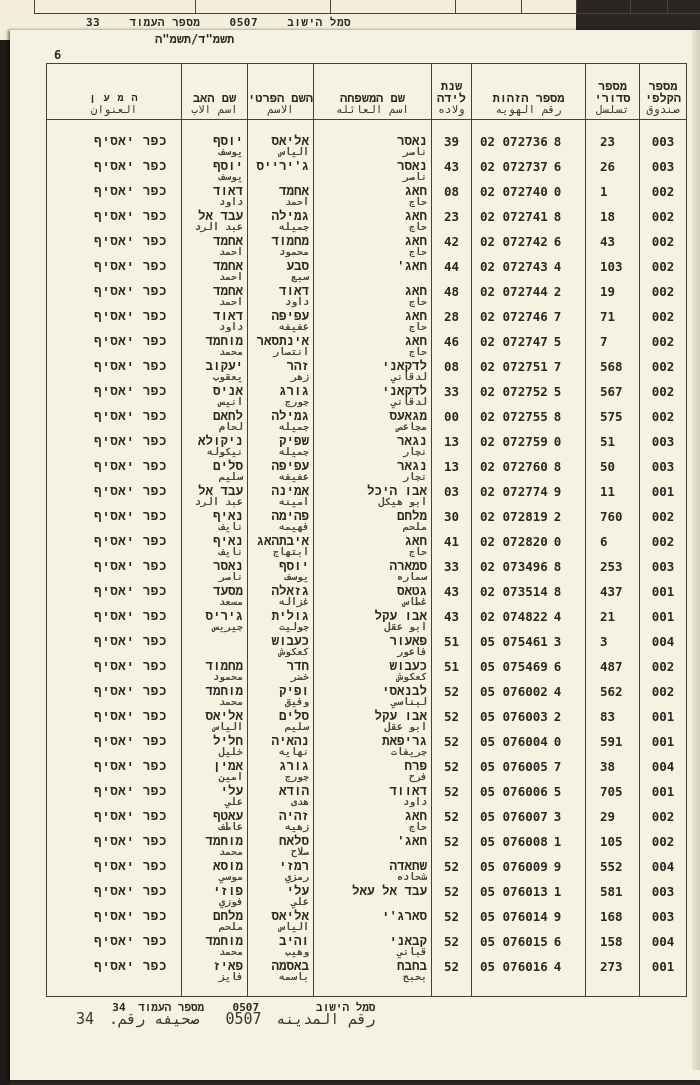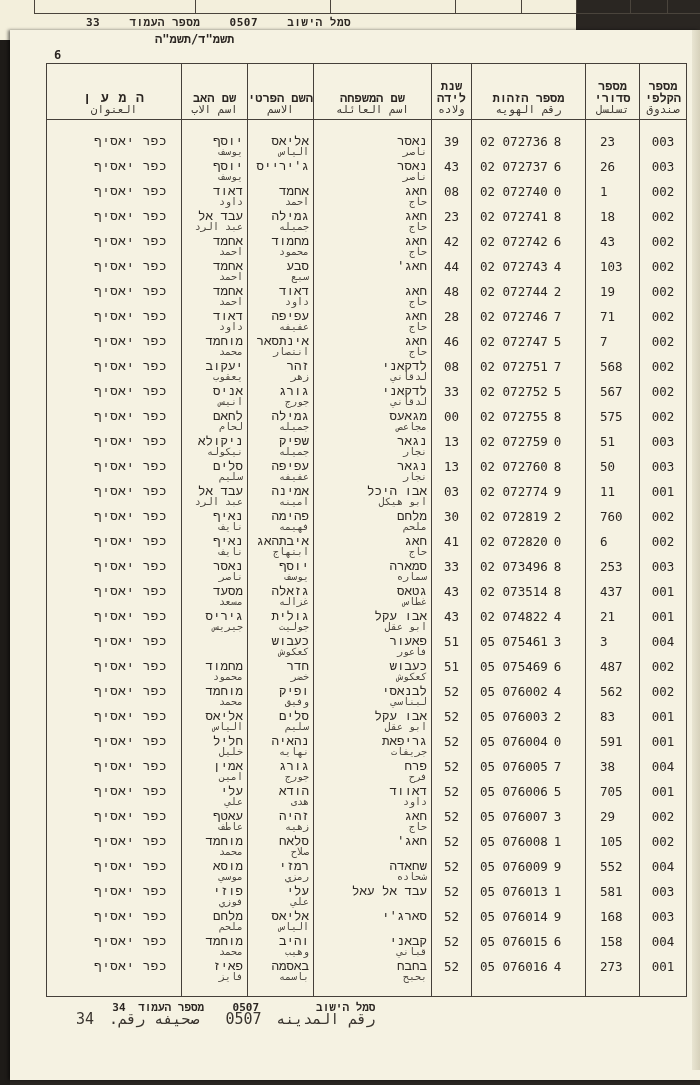--- a/index.html
+++ b/index.html
@@ -46,21 +46,21 @@
       border-left: 1.5px solid #45403a; border-right: 1.5px solid #45403a;
       padding: 0; vertical-align: top;
     }
     table.reg { border: 1.5px solid #45403a; }
     table.reg thead th {
       border-bottom: 1.5px solid #45403a; height: 52px; font-weight: normal;
       text-align: center; vertical-align: bottom; line-height: 12px; padding-bottom: 3px;
     }
     .h-he { display: block; font-size: 12px; font-weight: bold; }
     .h-ar { display: block; font-size: 11px; color: #3d3832; }
-    tbody td.body-cell { padding-top: 14px; }
+    tbody td.body-cell { padding-top: 14px; font-weight: bold; }
     .rows { display: flex; flex-direction: column; }
     .r { height: 25px; position: relative; font-size: 12.5px; white-space: nowrap; overflow: visible; }
     .he { display: block; line-height: 13px; }
     .ar { display: block; font-size: 10px; line-height: 10px; color: #4a453e; }
     .c-box .r, .c-seq .r, .c-year .r { text-align: center; }
     .c-seq .r { text-align: left; padding-left: 14px; }
     .c-id .r { text-align: left; padding-left: 8px; direction: ltr; }
     .c-id .r .cd { margin-left: 6px; }
     .c-fam .r, .c-first .r, .c-father .r { text-align: right; padding-right: 4px; }
     .c-addr .r { text-align: right; padding-right: 14px; letter-spacing: 0.6px; }
@@ -139,21 +139,21 @@
           </th>
         <th>
             <span class="h-he">השם הפרטי</span>
             <span class="h-ar">الاسم</span>
           </th>
         <th>
             <span class="h-he">שם האב</span>
             <span class="h-ar">اسم الاب</span>
           </th>
         <th>
-            <span class="h-he" style="font-size:13px;letter-spacing:1px">ה מ ע ן</span>
+            <span class="h-he" style="font-size:10px;letter-spacing:1px">ה מ ע ן</span>
             <span class="h-ar">العنوان</span>
           </th>
       </tr>
     </thead>
     <tbody>
       <tr>
         <td class="body-cell c-box">
             <div class="rows">
               <div class="r"><span class="num">003</span></div>
               <div class="r"><span class="num">003</span></div>

